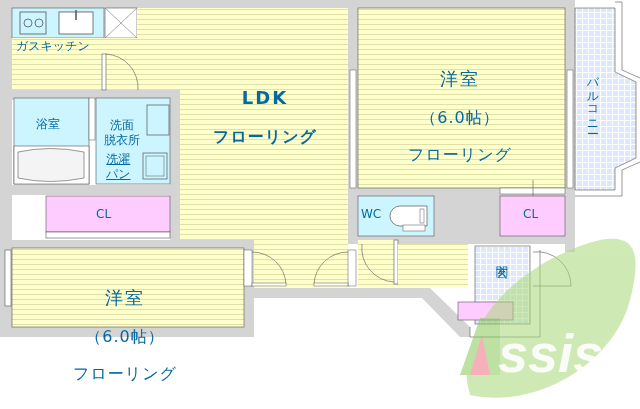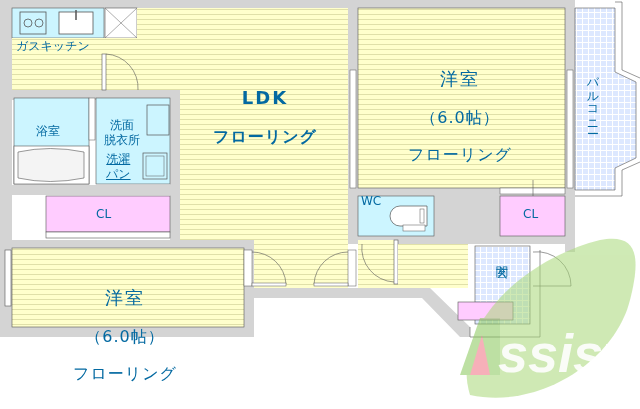--- a/index.html
+++ b/index.html
@@ -134,29 +134,29 @@
   <div class="sub">（6.0帖）</div>
   <div class="sub">フローリング</div>
 </div>
 
 <div class="lbl" style="left:60px; top:287px; width:130px;">
   <div class="big">洋室</div>
   <div class="sub">（6.0帖）</div>
   <div class="sub">フローリング</div>
 </div>
 
-<div class="lbl small" style="left:36px; top:117px;margin-top:7px;">浴室</div>
+<div class="lbl small" style="left:36px; top:117px;">浴室</div>
 
 <div class="lbl small" style="left:104px; top:118px;">
   <div>洗面</div>
   <div>脱衣所</div>
 </div>
 
 <div class="lbl small" style="left:106px; top:152px;text-decoration:underline;">
   <div>洗濯</div>
   <div>パン</div>
 </div>
 
 <div class="lbl small" style="left:96px; top:207px;">CL</div>
 <div class="lbl small" style="left:523px; top:207px;">CL</div>
-<div class="lbl small" style="left:361px; top:194px;">WC</div>
+<div class="lbl small" style="left:361px; top:207px;">WC</div>
 <div class="lbl vert" style="left:585px; top:68px;">バルコニー</div>
 <div class="lbl vert" style="left:494px; top:256px;">玄関</div>
 
 </body></html>

